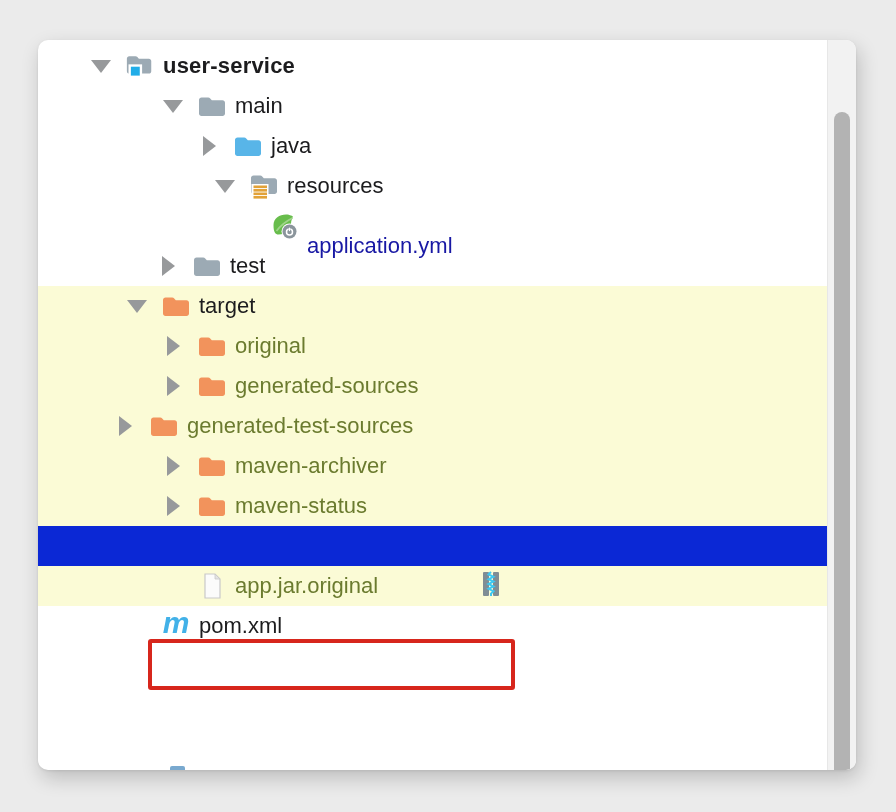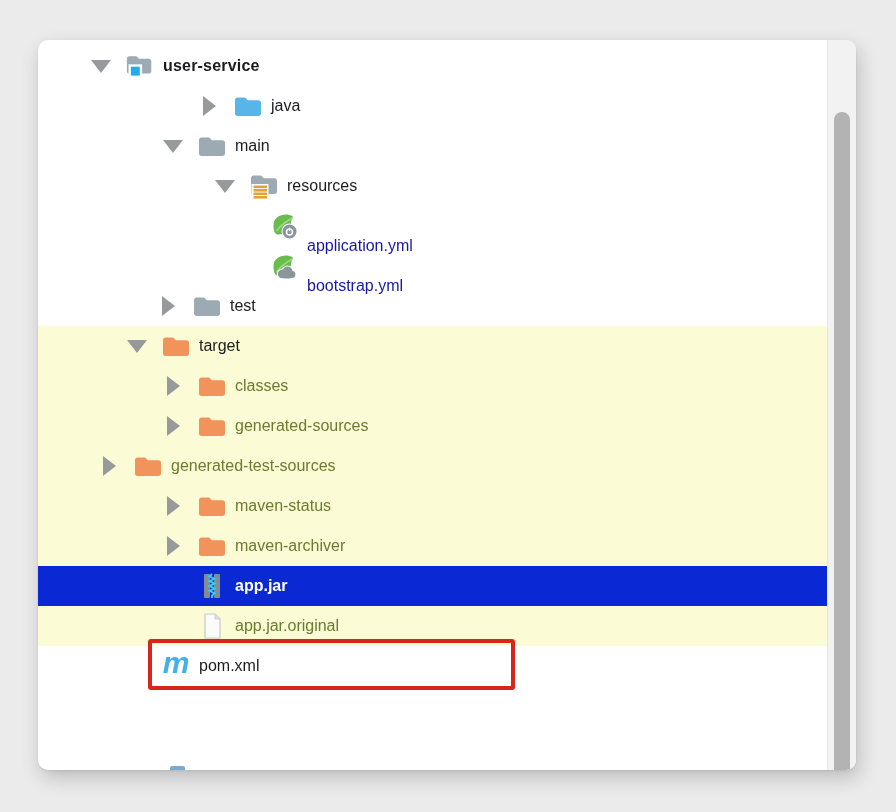--- a/index.html
+++ b/index.html
@@ -16,21 +16,21 @@
     box-shadow: 3px 8px 20px rgba(0,0,0,0.20), 0 1px 3px rgba(0,0,0,0.08);
   }
   .tree { position:absolute; left:0; top:6px; width:789px; }
   .row { height:40px; display:flex; align-items:center; width:789px; }
   .row.excluded { background:var(--excluded-bg); }
   .row.selected { background:var(--selection-bg); }
   .chev { width:22px; height:40px; display:flex; align-items:center; justify-content:center; flex:none; margin-right:13px; }
   .chev.down i { display:block; width:0; height:0; border-left:10px solid transparent; border-right:10px solid transparent; border-top:13px solid #97999b; }
   .chev.right i { display:block; width:0; height:0; border-top:10px solid transparent; border-bottom:10px solid transparent; border-left:13px solid #97999b; }
   .ic { width:30px; height:36px; display:flex; align-items:center; justify-content:center; flex:none; margin-right:8px; }
-  .label { font-size:16px; color:var(--default-text); white-space:nowrap; }
+  .label { font-size:22px; color:var(--default-text); white-space:nowrap; }
   .label.t-excluded { color:var(--excluded-text); }
   .label.t-modified { color:var(--modified-text);margin-top:40px; }
   .row.bold .label { font-weight:700; letter-spacing:0.2px; }
   .row.selected .label { color:var(--selected-text); font-weight:600; }
   .maven-m {
     font-style:italic; font-weight:700; font-size:30px; line-height:1;
     color:var(--maven-blue); transform:translateY(-3px);
   }
   .annotation {
     position:absolute; left:110px; top:599px; width:367px; height:51px;
@@ -60,41 +60,41 @@
           <i></i>
         </span>
         <span class="ic">
           <svg width="30" height="30" viewBox="0 0 32 30">
             <path d="M2 7 C2 5.6 3.1 4.5 4.5 4.5 L11.2 4.5 C12 4.5 12.7 4.8 13.2 5.4 L14.8 7.2 L25.5 7.2 C26.9 7.2 28 8.3 28 9.7 L28 20.5 C28 21.9 26.9 23 25.5 23 L4.5 23 C3.1 23 2 21.9 2 20.5 Z" fill="#9caab4"></path>
             <rect x="5" y="14.5" width="12" height="12" fill="#21ade8" stroke="#ffffff" stroke-width="2.5"></rect>
           </svg>
         </span>
         <span class="label t-default">user-service</span>
       </div>
+      <div class="row" style="padding-left: 124px;">
+        <span class="chev down">
+          <i></i>
+        </span>
+        <span class="ic">
+          <svg width="30" height="26" viewBox="0 0 30 26">
+            <path d="M2 7 C2 5.6 3.1 4.5 4.5 4.5 L11.2 4.5 C12 4.5 12.7 4.8 13.2 5.4 L14.8 7.2 L25.5 7.2 C26.9 7.2 28 8.3 28 9.7 L28 20.5 C28 21.9 26.9 23 25.5 23 L4.5 23 C3.1 23 2 21.9 2 20.5 Z" fill="#9caab4"></path>
+          </svg>
+        </span>
+        <span class="label t-default">main</span>
+      </div>
       <div class="row" style="padding-left: 160px;">
         <span class="chev right">
           <i></i>
         </span>
         <span class="ic">
           <svg width="30" height="26" viewBox="0 0 30 26">
             <path d="M2 7 C2 5.6 3.1 4.5 4.5 4.5 L11.2 4.5 C12 4.5 12.7 4.8 13.2 5.4 L14.8 7.2 L25.5 7.2 C26.9 7.2 28 8.3 28 9.7 L28 20.5 C28 21.9 26.9 23 25.5 23 L4.5 23 C3.1 23 2 21.9 2 20.5 Z" fill="#58b5e8"></path>
           </svg>
         </span>
         <span class="label t-default">java</span>
-      </div>
-      <div class="row" style="padding-left: 124px;">
-        <span class="chev down">
-          <i></i>
-        </span>
-        <span class="ic">
-          <svg width="30" height="26" viewBox="0 0 30 26">
-            <path d="M2 7 C2 5.6 3.1 4.5 4.5 4.5 L11.2 4.5 C12 4.5 12.7 4.8 13.2 5.4 L14.8 7.2 L25.5 7.2 C26.9 7.2 28 8.3 28 9.7 L28 20.5 C28 21.9 26.9 23 25.5 23 L4.5 23 C3.1 23 2 21.9 2 20.5 Z" fill="#9caab4"></path>
-          </svg>
-        </span>
-        <span class="label t-default">main</span>
       </div>
       <div class="row" style="padding-left: 160px; margin-left: 16px;">
         <span class="chev down">
           <i></i>
         </span>
         <span class="ic">
           <svg width="30" height="30" viewBox="0 0 30 30">
             <path d="M2 7 C2 5.6 3.1 4.5 4.5 4.5 L11.2 4.5 C12 4.5 12.7 4.8 13.2 5.4 L14.8 7.2 L25.5 7.2 C26.9 7.2 28 8.3 28 9.7 L28 20.5 C28 21.9 26.9 23 25.5 23 L4.5 23 C3.1 23 2 21.9 2 20.5 Z" fill="#9caab4"></path>
             <rect x="2.5" y="13" width="17" height="16" fill="#ffffff"></rect>
             <rect x="4.5" y="14.5" width="13.5" height="2.6" fill="#e2a238"></rect>
@@ -113,41 +113,20 @@
             <path d="M6.5 19 C10.5 13.5 15.5 9.5 22.5 6" stroke="#9fd489" stroke-width="1.8" fill="none"></path>
             <circle cx="19.5" cy="19.5" r="8" fill="#ffffff"></circle>
             <circle cx="19.5" cy="19.5" r="7" fill="#8b959c"></circle>
             <circle cx="19.5" cy="20" r="3" fill="none" stroke="#ffffff" stroke-width="1.5"></circle>
             <rect x="18.7" y="15.2" width="1.6" height="4" fill="#8b959c"></rect>
             <rect x="18.9" y="15.6" width="1.2" height="3.6" rx="0.6" fill="#ffffff"></rect>
           </svg>
         </span>
         <span class="label t-modified">application.yml</span>
       </div>
-      <div class="row" style="padding-left: 196px;">
-        <span class="chev"></span>
-        <span class="ic">
-          <svg width="28" height="27" viewBox="0 0 28 27">
-            <path d="M3.5 13 C3.5 6.5 9.5 2.5 16 2.5 C20 2.5 23 4.5 23 4.5 C22 6.5 21 9 21 12 C21 18.5 15.5 22.5 8.5 22.5 C5.5 22.5 3.5 20.5 3.5 13 Z" fill="#68bd4c"></path>
-            <path d="M6.5 19 C10.5 13.5 15.5 9.5 22.5 6" stroke="#9fd489" stroke-width="1.8" fill="none"></path>
-            <g fill="#ffffff">
-              <circle cx="12" cy="21" r="5.2"></circle>
-              <circle cx="17.5" cy="18.5" r="6"></circle>
-              <circle cx="22" cy="21.5" r="4.4"></circle>
-            </g>
-            <g fill="#8b959c">
-              <circle cx="12" cy="21" r="4.2"></circle>
-              <circle cx="17.5" cy="18.5" r="5"></circle>
-              <circle cx="22" cy="21.5" r="3.4"></circle>
-              <rect x="12" y="20" width="10" height="5.4" rx="2.7"></rect>
-            </g>
-          </svg>
-        </span>
-        <span class="label t-modified">bootstrap.yml</span>
-      </div>
       <div class="row" style="padding-left: 108px; margin-left: 11px;">
         <span class="chev right">
           <i></i>
         </span>
         <span class="ic">
           <svg width="30" height="26" viewBox="0 0 30 26">
             <path d="M2 7 C2 5.6 3.1 4.5 4.5 4.5 L11.2 4.5 C12 4.5 12.7 4.8 13.2 5.4 L14.8 7.2 L25.5 7.2 C26.9 7.2 28 8.3 28 9.7 L28 20.5 C28 21.9 26.9 23 25.5 23 L4.5 23 C3.1 23 2 21.9 2 20.5 Z" fill="#9caab4"></path>
           </svg>
         </span>
         <span class="label t-default">test</span>
@@ -165,67 +144,67 @@
       </div>
       <div class="row excluded" style="padding-left: 124px;">
         <span class="chev right">
           <i></i>
         </span>
         <span class="ic">
           <svg width="30" height="26" viewBox="0 0 30 26">
             <path d="M2 7 C2 5.6 3.1 4.5 4.5 4.5 L11.2 4.5 C12 4.5 12.7 4.8 13.2 5.4 L14.8 7.2 L25.5 7.2 C26.9 7.2 28 8.3 28 9.7 L28 20.5 C28 21.9 26.9 23 25.5 23 L4.5 23 C3.1 23 2 21.9 2 20.5 Z" fill="#f2935c"></path>
           </svg>
         </span>
-        <span class="label t-excluded">classes</span>
+        <span class="label t-excluded">original</span>
       </div>
       <div class="row excluded" style="padding-left: 124px; align-items: center;">
         <span class="chev right">
           <i></i>
         </span>
         <span class="ic">
           <svg width="30" height="26" viewBox="0 0 30 26">
             <path d="M2 7 C2 5.6 3.1 4.5 4.5 4.5 L11.2 4.5 C12 4.5 12.7 4.8 13.2 5.4 L14.8 7.2 L25.5 7.2 C26.9 7.2 28 8.3 28 9.7 L28 20.5 C28 21.9 26.9 23 25.5 23 L4.5 23 C3.1 23 2 21.9 2 20.5 Z" fill="#f2935c"></path>
           </svg>
         </span>
         <span class="label t-excluded">generated-sources</span>
       </div>
-      <div class="row excluded" style="padding-left: 60px;">
+      <div class="row excluded" style="padding-left: 76px;">
         <span class="chev right">
           <i></i>
         </span>
         <span class="ic">
           <svg width="30" height="26" viewBox="0 0 30 26">
             <path d="M2 7 C2 5.6 3.1 4.5 4.5 4.5 L11.2 4.5 C12 4.5 12.7 4.8 13.2 5.4 L14.8 7.2 L25.5 7.2 C26.9 7.2 28 8.3 28 9.7 L28 20.5 C28 21.9 26.9 23 25.5 23 L4.5 23 C3.1 23 2 21.9 2 20.5 Z" fill="#f2935c"></path>
           </svg>
         </span>
         <span class="label t-excluded">generated-test-sources</span>
       </div>
       <div class="row excluded" style="padding-left: 124px;">
         <span class="chev right">
           <i></i>
         </span>
         <span class="ic">
           <svg width="30" height="26" viewBox="0 0 30 26">
             <path d="M2 7 C2 5.6 3.1 4.5 4.5 4.5 L11.2 4.5 C12 4.5 12.7 4.8 13.2 5.4 L14.8 7.2 L25.5 7.2 C26.9 7.2 28 8.3 28 9.7 L28 20.5 C28 21.9 26.9 23 25.5 23 L4.5 23 C3.1 23 2 21.9 2 20.5 Z" fill="#f2935c"></path>
           </svg>
         </span>
+        <span class="label t-excluded">maven-archiver</span>
+      </div>
+      <div class="row excluded" style="padding-left: 124px;">
+        <span class="chev right">
+          <i></i>
+        </span>
+        <span class="ic">
+          <svg width="30" height="26" viewBox="0 0 30 26">
+            <path d="M2 7 C2 5.6 3.1 4.5 4.5 4.5 L11.2 4.5 C12 4.5 12.7 4.8 13.2 5.4 L14.8 7.2 L25.5 7.2 C26.9 7.2 28 8.3 28 9.7 L28 20.5 C28 21.9 26.9 23 25.5 23 L4.5 23 C3.1 23 2 21.9 2 20.5 Z" fill="#f2935c"></path>
+          </svg>
+        </span>
         <span class="label t-excluded">maven-status</span>
       </div>
-      <div class="row excluded" style="padding-left: 124px;">
-        <span class="chev right">
-          <i></i>
-        </span>
-        <span class="ic">
-          <svg width="30" height="26" viewBox="0 0 30 26">
-            <path d="M2 7 C2 5.6 3.1 4.5 4.5 4.5 L11.2 4.5 C12 4.5 12.7 4.8 13.2 5.4 L14.8 7.2 L25.5 7.2 C26.9 7.2 28 8.3 28 9.7 L28 20.5 C28 21.9 26.9 23 25.5 23 L4.5 23 C3.1 23 2 21.9 2 20.5 Z" fill="#f2935c"></path>
-          </svg>
-        </span>
-        <span class="label t-excluded">maven-archiver</span>
-      </div>
-      <div class="row excluded selected" style="padding-left: 124px;">
+      <div class="row excluded selected" style="padding-left: 124px; flex-direction: column;">
         <span class="chev"></span>
         <span class="ic">
           <svg width="22" height="28" viewBox="0 0 22 28">
             <rect x="3" y="2" width="6" height="24" rx="1" fill="#7f8d95"></rect>
             <rect x="13" y="2" width="6" height="24" rx="1" fill="#7f8d95"></rect>
             <polyline points="11,2 8.5,4.4 13.5,6.8 8.5,9.2 13.5,11.6 8.5,14 13.5,16.4 8.5,18.8 13.5,21.2 11,23.6 11,26" stroke="#3cc8f2" stroke-width="2" fill="none"></polyline>
           </svg>
         </span>
         <span class="label t-default">app.jar</span>
       </div>

